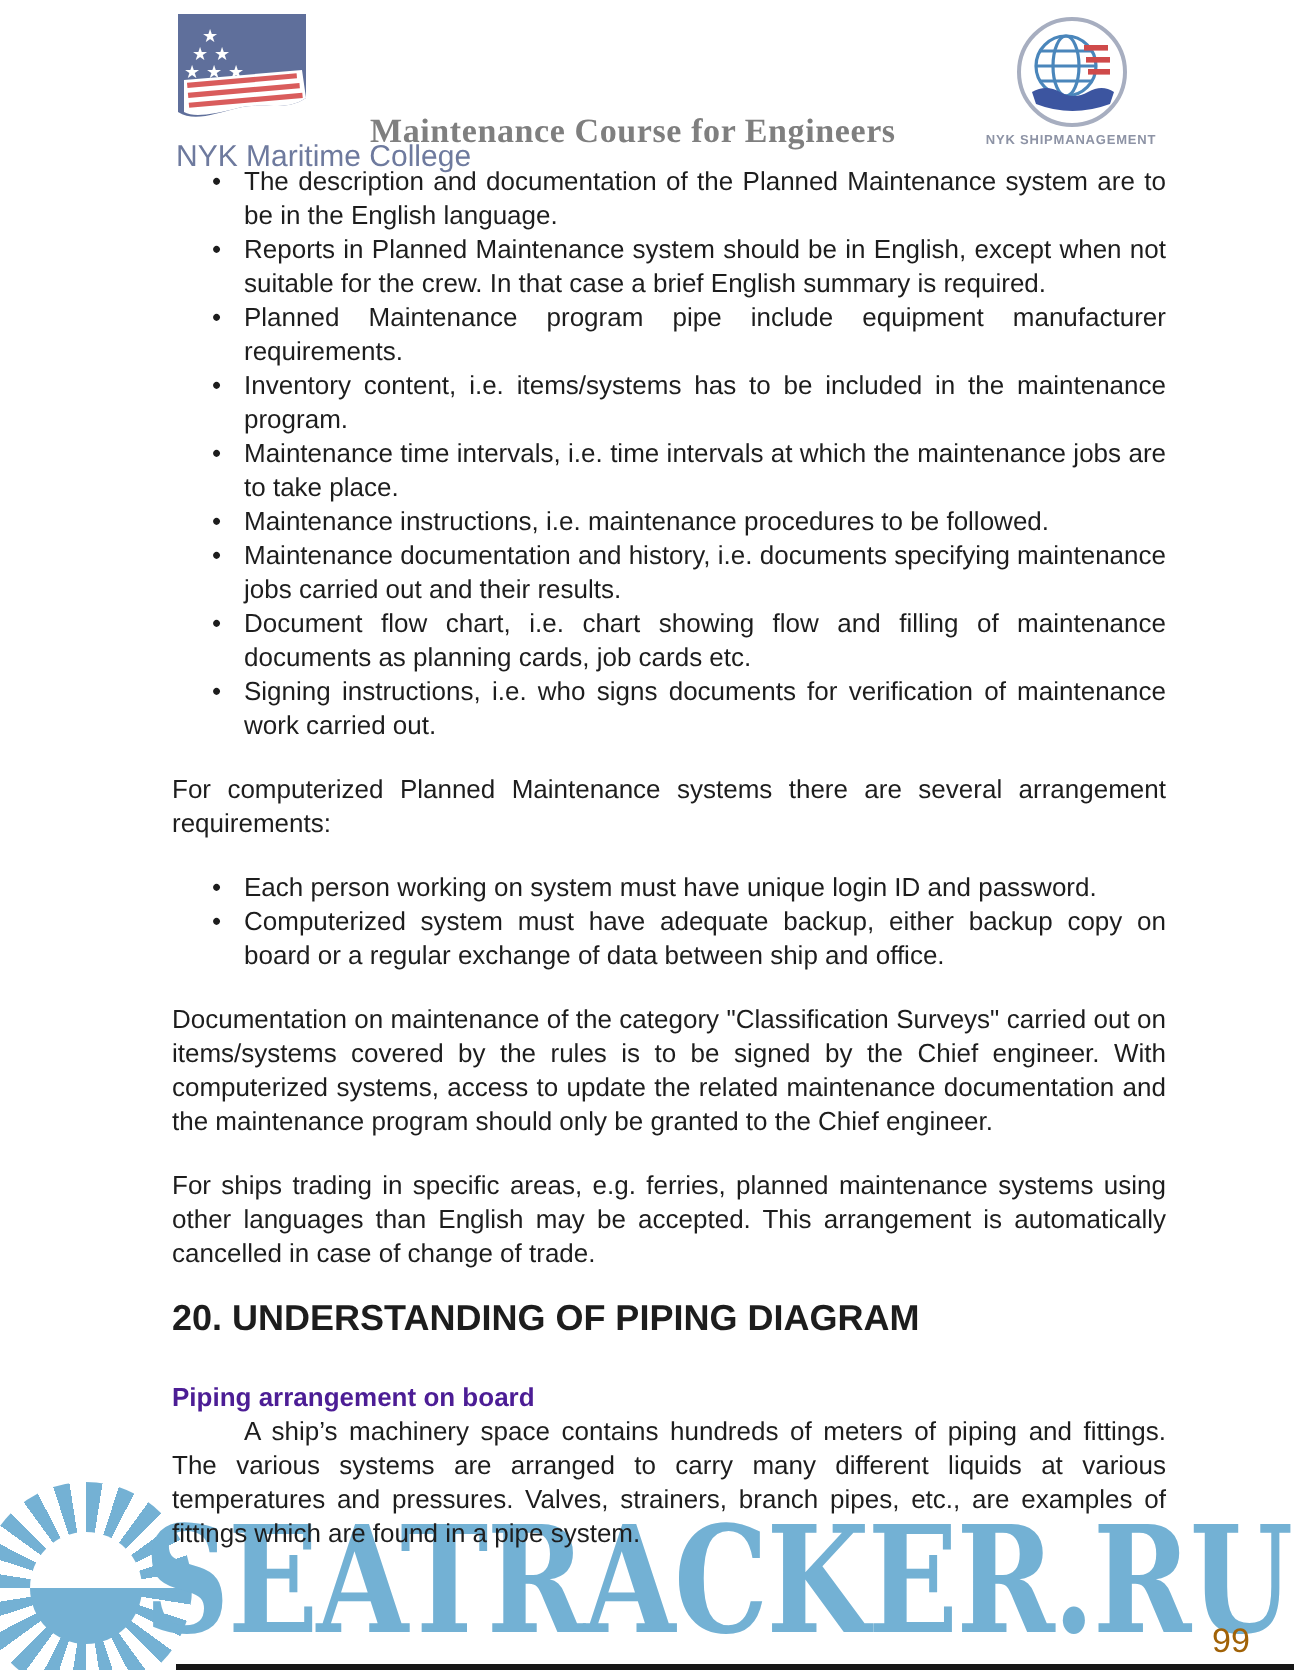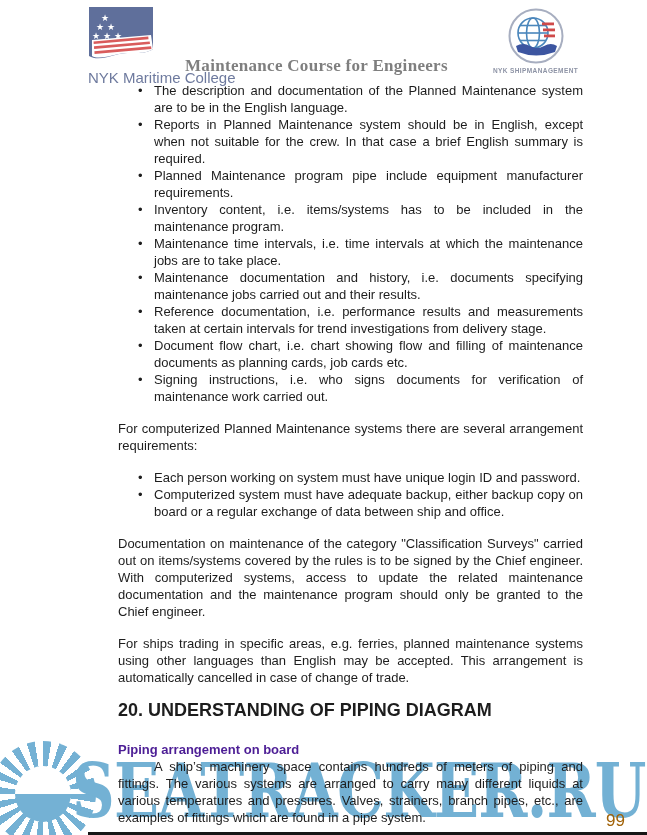--- a/index.html
+++ b/index.html
@@ -23,21 +23,21 @@
   .logo-right { position:absolute; left:478px; top:7px; width:115px; text-align:center; }
   .logo-right svg { display:block; margin:0 auto; }
   .logo-right-label {
     font-size:6.5px; font-weight:bold; color:#8d93a5; letter-spacing:0.4px; margin-top:2px;
     white-space:nowrap;
   }
 
   
   main {
     position:relative; z-index:2;
-    padding:0 64px 0 118px; font-size:13px; line-height:17px;
+    padding:0 64px 0 86px; font-size:13px; line-height:17px;
     color:#1d1d1d; text-align:justify;
   }
   ul.bullets { margin:0; padding:0; list-style:none; }
   ul.bullets li { position:relative; padding-left:36px; }
   ul.bullets li::before { content:"\2022"; position:absolute; left:20px; }
   main p { margin:15px 0; }
   .section-heading { font-size:18px; line-height:17px; margin:16px 0 0; color:#1d1d1d; }
   .sub-heading { font-size:13px; line-height:17px; margin:22px 0 0; color:#4c1d95; }
   .indent-para { margin:0 !important; text-indent:36px; }
 
@@ -122,22 +122,22 @@
     </div>
   </header>
 
   <main>
     <ul class="bullets">
       <li>The description and documentation of the Planned Maintenance system are to be in the English language.</li>
       <li>Reports in Planned Maintenance system should be in English, except when not suitable for the crew. In that case a brief English summary is required.</li>
       <li>Planned Maintenance program pipe include equipment manufacturer requirements.</li>
       <li>Inventory content, i.e. items/systems has to be included in the maintenance program.</li>
       <li>Maintenance time intervals, i.e. time intervals at which the maintenance jobs are to take place.</li>
+      <li>Maintenance instructions, i.e. maintenance procedures to be followed.</li>
       <li>Maintenance documentation and history, i.e. documents specifying maintenance jobs carried out and their results.</li>
-      <li>Reference documentation, i.e. performance results and measurements taken at certain intervals for trend investigations from delivery stage.</li>
       <li>Document flow chart, i.e. chart showing flow and filling of maintenance documents as planning cards, job cards etc.</li>
       <li>Signing instructions, i.e. who signs documents for verification of maintenance work carried out.</li>
     </ul>
 
     <p>For computerized Planned Maintenance systems there are several arrangement requirements:</p>
 
     <ul class="bullets">
       <li>Each person working on system must have unique login ID and password.</li>
       <li>Computerized system must have adequate backup, either backup copy on board or a regular exchange of data between ship and office.</li>
     </ul>

